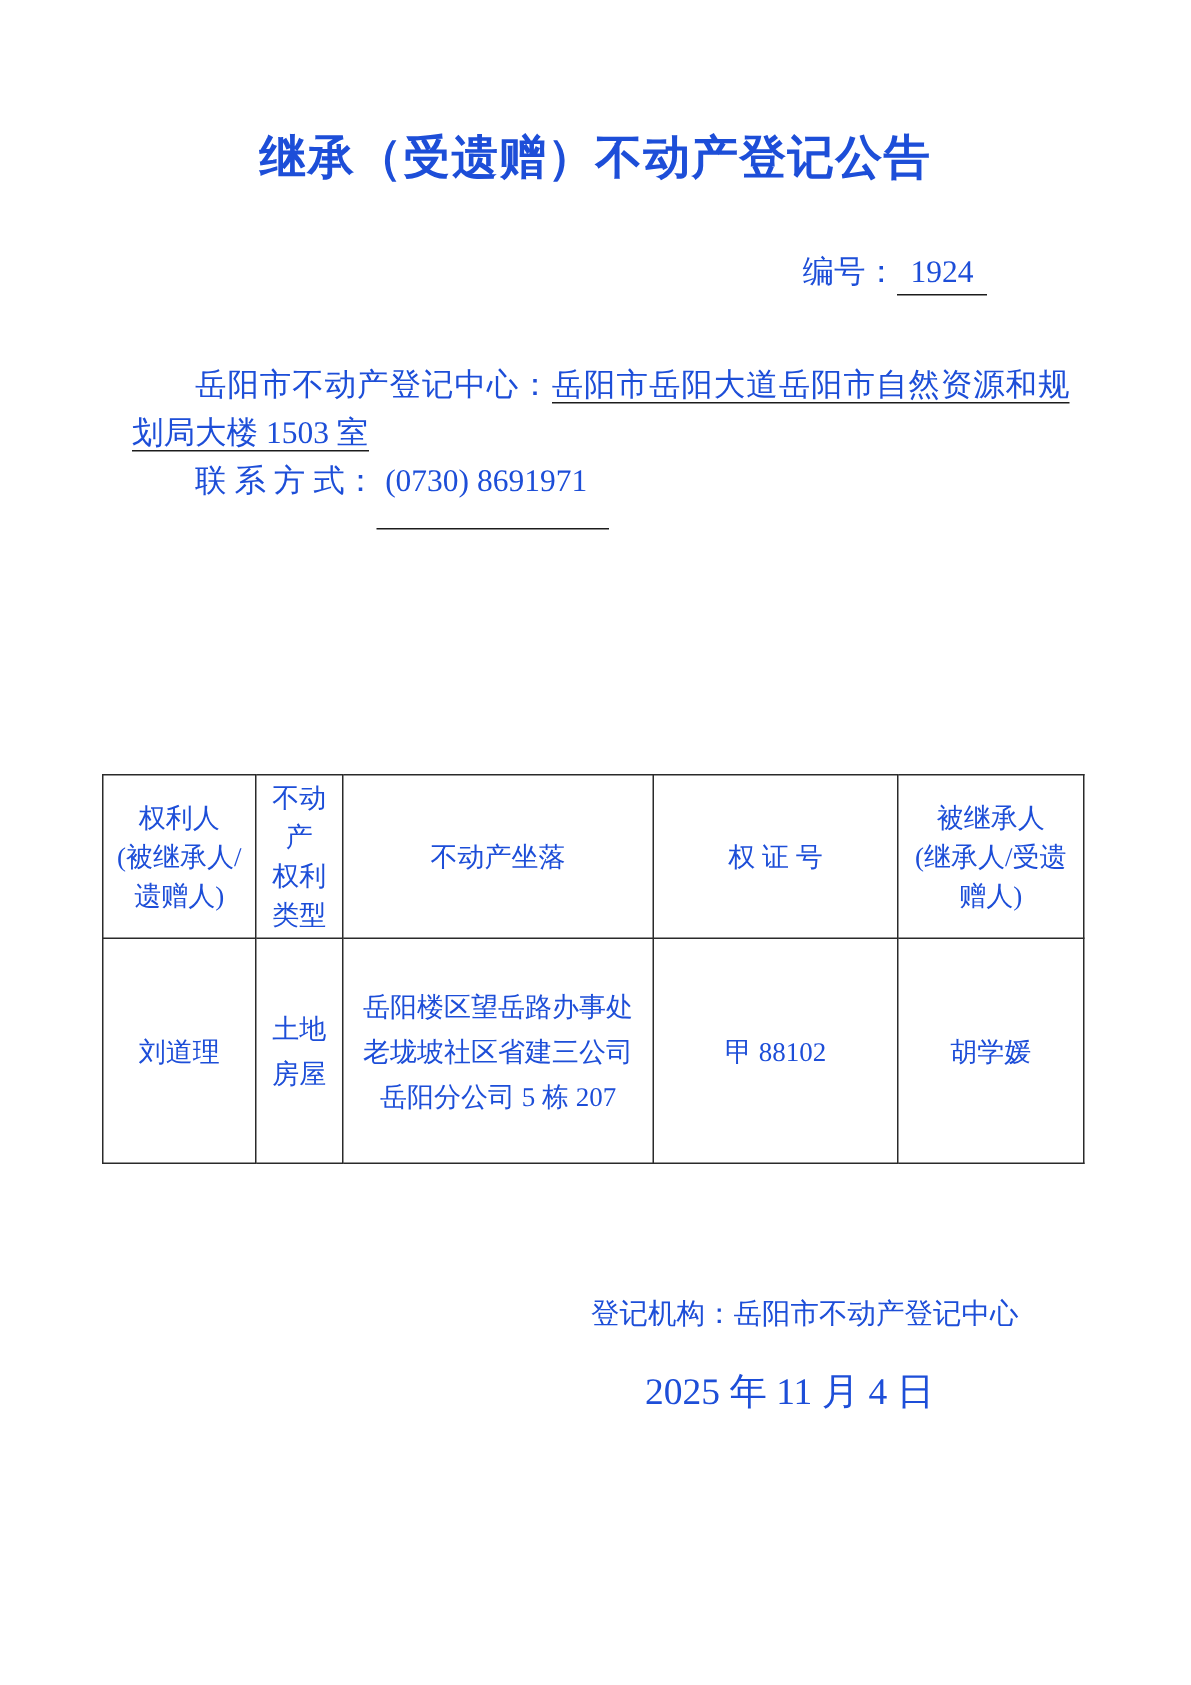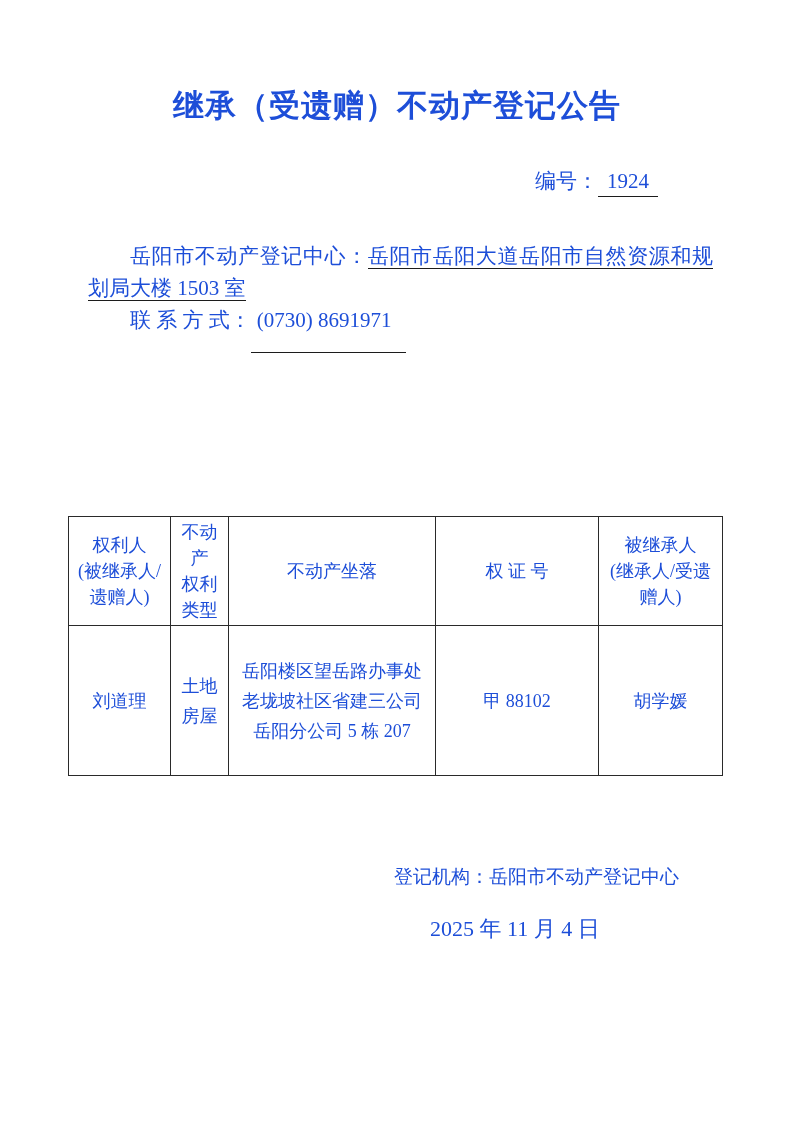--- a/index.html
+++ b/index.html
@@ -83,21 +83,21 @@
     left: 362px;
     font-size: 19px;
     line-height: 28px;
     white-space: nowrap;
     margin-left: 32px;
   }
   .date-line {
     position: absolute;
     top: 915px;
     left: 430px;
-    font-size: 22px;
+    font-size: 25px;
     line-height: 28px;
     white-space: nowrap;
   }
 </style>
 </head>
 <body>
 
 <div class="page">
 
   <h1 class="doc-title">继承（受遗赠）不动产登记公告</h1>

